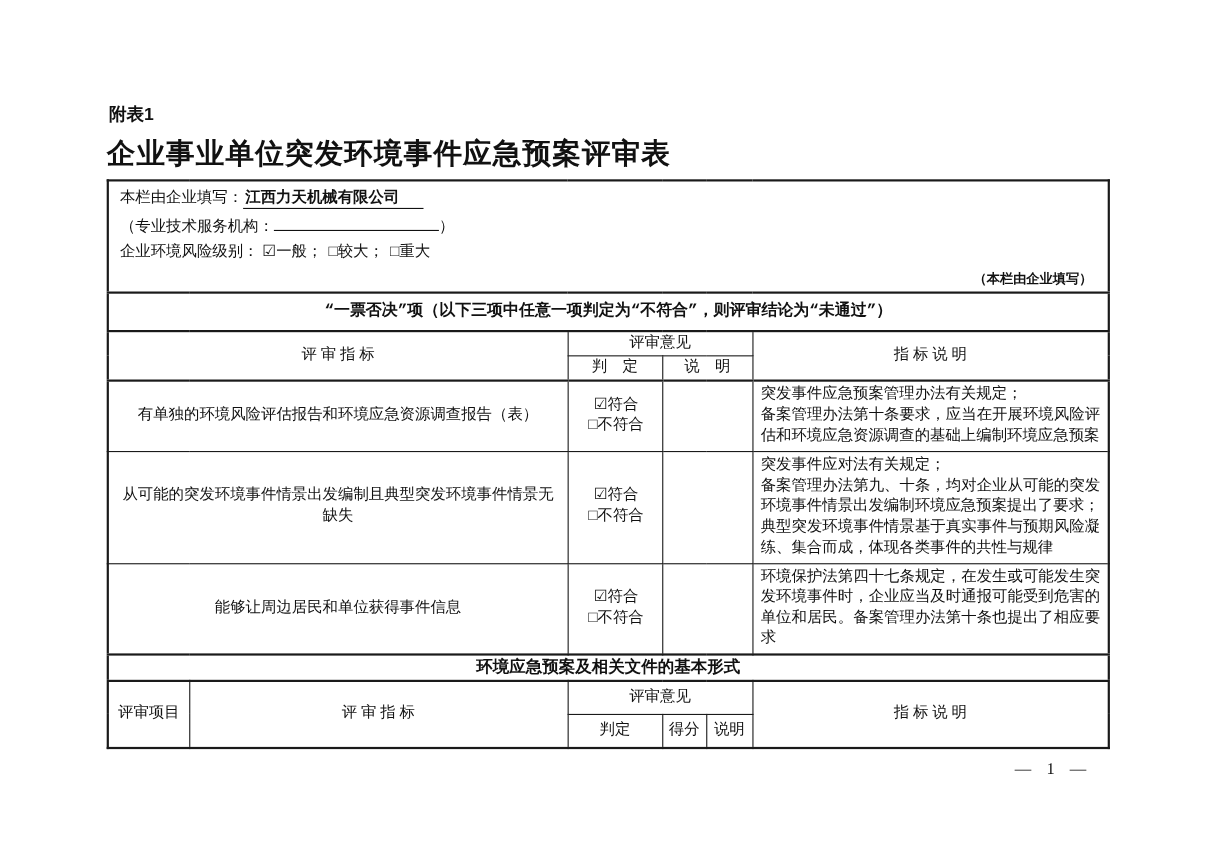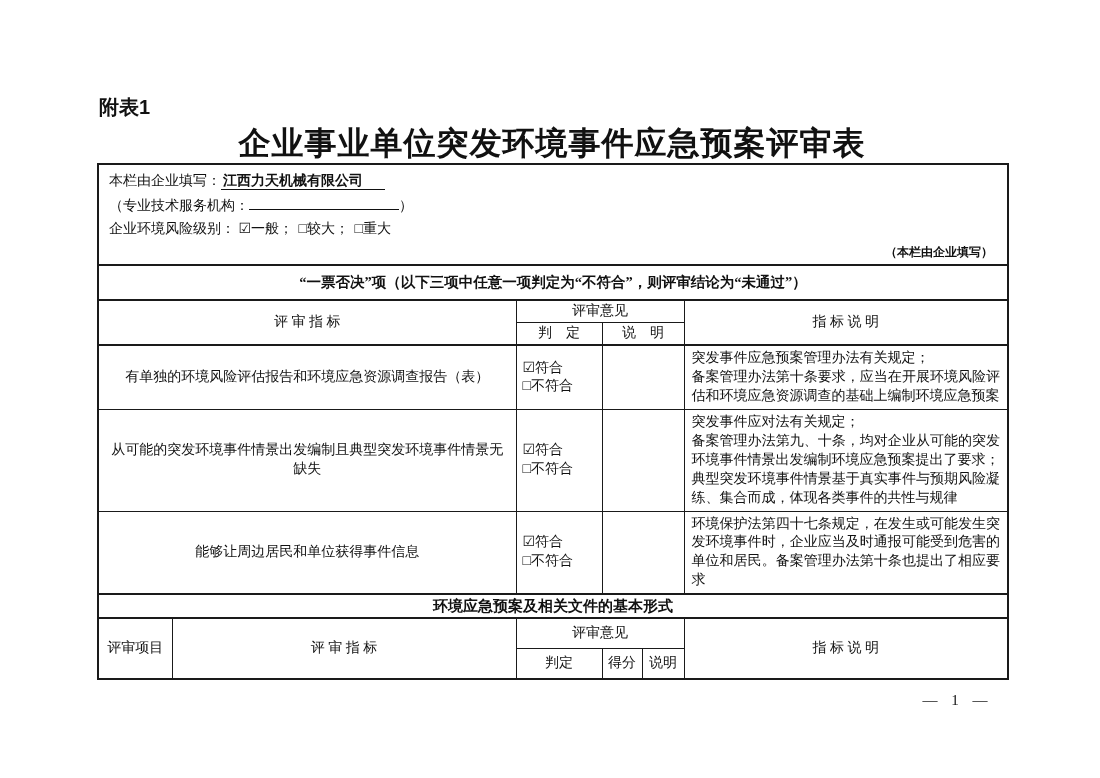--- a/index.html
+++ b/index.html
@@ -4,53 +4,53 @@
 <style>
   html,body{margin:0;padding:0;}
   body{
     width:1100px;height:778px;background:#ffffff;position:relative;
     font-family:"Liberation Serif","DejaVu Serif",serif;color:#111;
     overflow:hidden;
   }
   .appendix{
     position:absolute;left:99px;top:94px;
     font-family:"Liberation Sans","DejaVu Sans",sans-serif;
-    font-weight:bold;font-size:20px;
+    font-weight:bold;font-size:16px;
   }
   .doc-title{
     position:absolute;left:97px;top:122px;width:910px;
-    text-align:center;font-weight:bold;font-size:32px;
+    font-weight:bold;font-size:26px;
     font-family:"Liberation Serif","DejaVu Serif",serif;
     letter-spacing:1px;
   }
   table.review{
     position:absolute;left:97px;top:163px;width:910px;
     border-collapse:collapse;table-layout:fixed;
     border:2px solid #1a1a1a;
   }
   table.review td{
     border:1px solid #1a1a1a;vertical-align:middle;
     font-size:14px;line-height:1.35;overflow:hidden;
   }
   td.info-cell{vertical-align:top;padding:7px 10px 4px 10px;font-size:14.5px;}
   .info-line{margin-bottom:4px;}
   .company{font-weight:bold;border-bottom:1px solid #111;padding:0 22px 1px 2px;}
   .blank-underline{display:inline-block;width:150px;border-bottom:1px solid #111;height:14px;vertical-align:baseline;}
   .risk-opt{margin-right:2px;text-align:right;}
   .info-note{text-align:right;font-weight:bold;font-size:12px;margin-top:5px;padding-right:4px;}
   tr.r-veto td{
     text-align:center;font-weight:bold;
-    font-family:Liberation Serif, serif;
+    font-family:Liberation Mono, monospace;
     font-size:14.5px;border-top-width:2px;border-bottom-width:2px;
   }
   td.hd{text-align:center;font-size:14px;padding:1px 2px;}
   tr.r-data td{border-top-width:2px;}
   tr.r-data ~ tr.r-data td{border-top-width:1px;}
   td.ind-cell{text-align:center;padding:2px 8px;}
-  td.judge-cell{text-align:left;padding:2px 4px 2px 6px;white-space:pre-line;line-height:1.5;}
+  td.judge-cell{text-align:center;padding:2px 4px 2px 6px;white-space:pre-line;line-height:1.5;}
   td.note-cell{}
   td.desc-cell{
     text-align:justify;padding:3px 7px;font-size:13.5px;
     white-space:pre-line;line-height:1.32;vertical-align:middle;
   }
   tr.r-secheader td{
     text-align:center;font-weight:bold;font-size:15px;
     font-family:"Liberation Sans","DejaVu Sans",sans-serif;
     border-top-width:2px;border-bottom-width:2px;
   }

